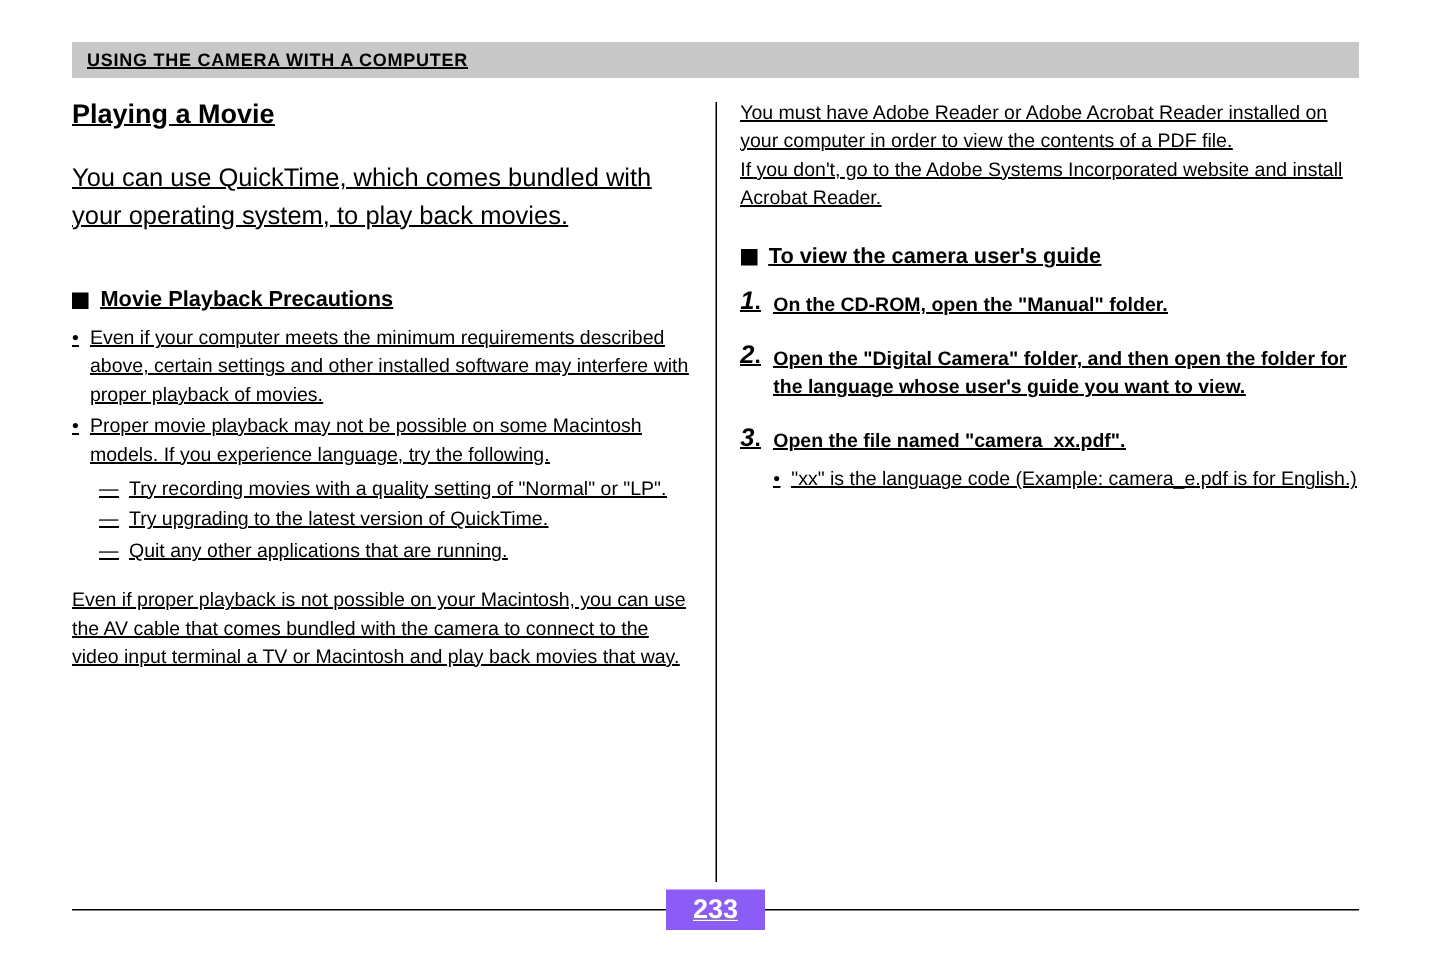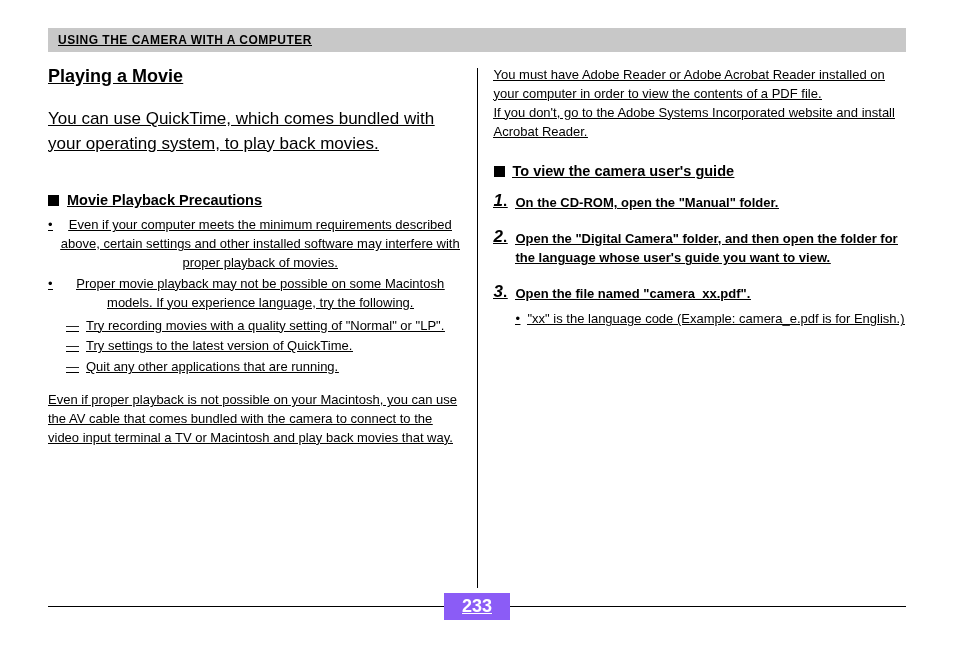--- a/index.html
+++ b/index.html
@@ -67,21 +67,21 @@
     .bullet-list {
       font-size: 13px;
       line-height: 1.45;
       margin-bottom: 14px;
     }
     .bullet-item {
       display: flex;
       margin-bottom: 2px;
     }
     .bullet-item .bul { flex: 0 0 12px; }
-    .bullet-item .txt { flex: 1; text-align: center; }
+    .bullet-item .txt { flex: 1; }
     .dash-list { margin-top: 4px; margin-left: 18px; }
     .dash-item { display: flex; margin-bottom: 2px; }
     .dash-item .dash { flex: 0 0 20px; }
     .para {
       font-size: 13px;
       line-height: 1.45;
       margin-bottom: 16px;
     }
     .steps {
       margin-top: 12px;
@@ -161,21 +161,21 @@
           <span class="bul">•</span>
           <span class="txt">Proper movie playback may not be possible on some Macintosh models. If you experience language, try the following.</span>
         </div>
         <div class="dash-list">
           <div class="dash-item">
             <span class="dash">—</span>
             <span>Try recording movies with a quality setting of "Normal" or "LP".</span>
           </div>
           <div class="dash-item">
             <span class="dash">—</span>
-            <span>Try settings to the latest version of QuickTime.</span>
+            <span>Try upgrading to the latest version of QuickTime.</span>
           </div>
           <div class="dash-item">
             <span class="dash">—</span>
             <span>Quit any other applications that are running.</span>
           </div>
         </div>
       </div>
 
       <div class="para">Even if proper playback is not possible on your Macintosh, you can use the AV cable that comes bundled with the camera to connect to the video input terminal a TV or Macintosh and play back movies that way.</div>
     </div>

